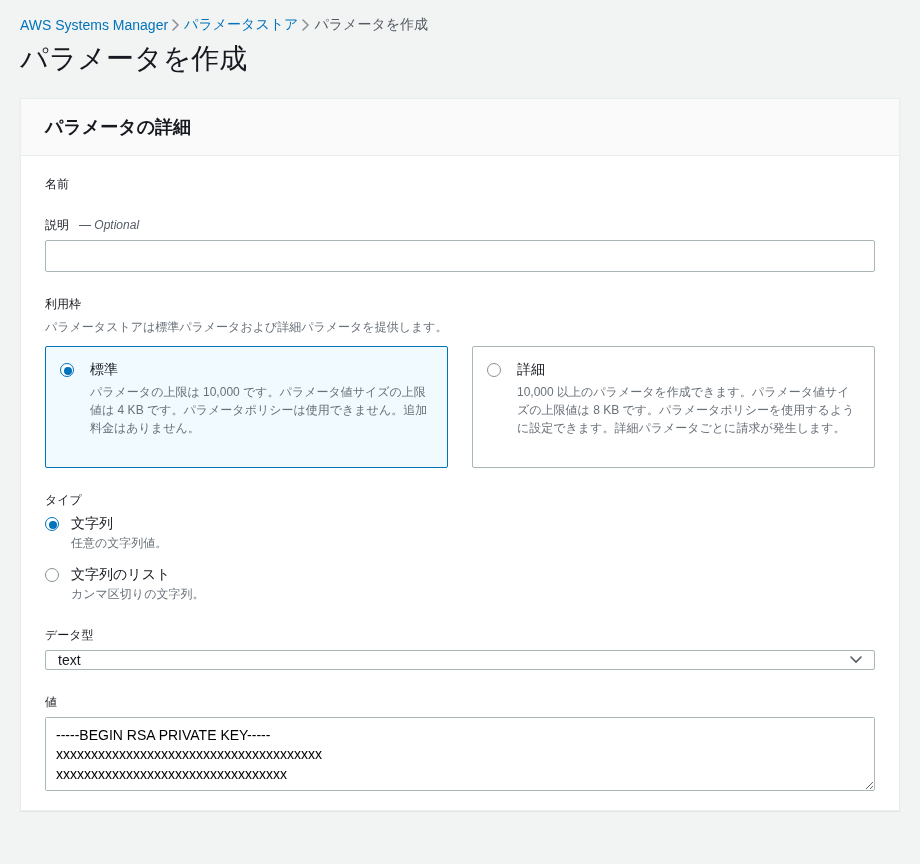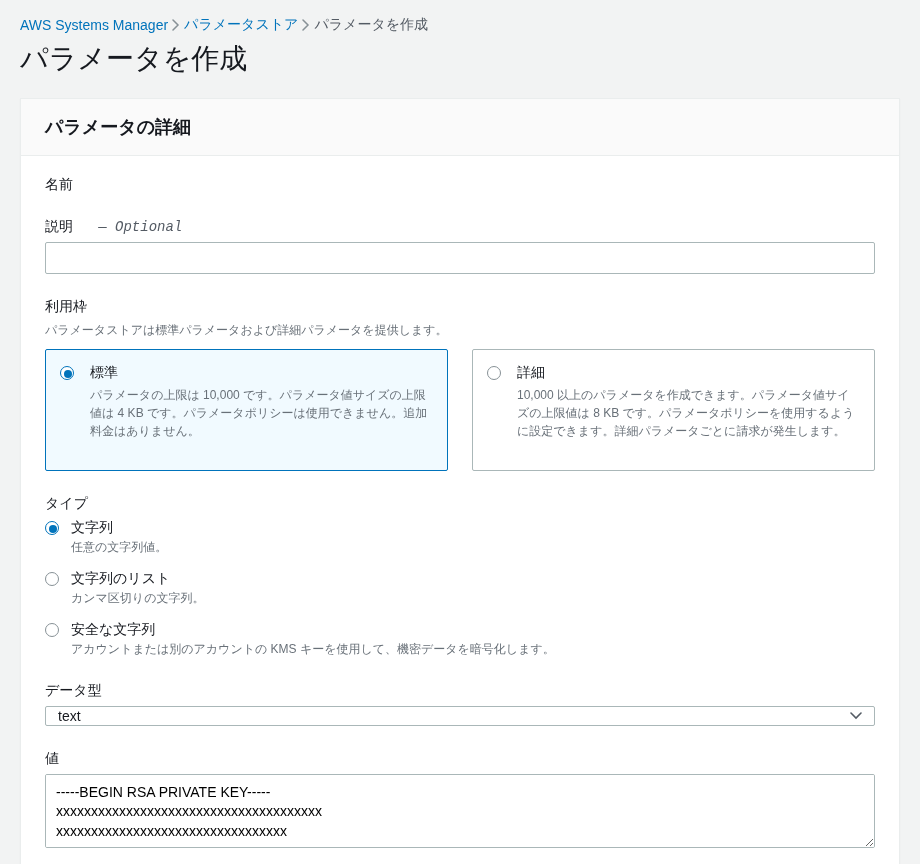--- a/index.html
+++ b/index.html
@@ -47,25 +47,24 @@
     font-size: 18px;
     font-weight: 700;
   }
   .panel-body {
     padding: 20px 24px 4px 24px;
   }
   .field {
     margin-bottom: 24px;
   }
   .field-label {
-    font-size: 14px;
+    font-size: 12px;
     font-weight: 400;
     margin-bottom: 6px;
     color: #16191f;
-    font-family: Liberation Mono, monospace;
   }
   .field-label .optional {
     font-style: italic;
     color: #545b64;
   }
   .hint {
     font-size: 12px;
     color: #687078;
     margin-top: 4px;
     line-height: 1.4;
@@ -269,25 +268,20 @@
           <div class="radio-item selected">
             <span class="radio-dot"></span>
             <div class="radio-title">文字列</div>
             <div class="radio-desc">任意の文字列値。</div>
           </div>
           <div class="radio-item">
             <span class="radio-dot"></span>
             <div class="radio-title">文字列のリスト</div>
             <div class="radio-desc">カンマ区切りの文字列。</div>
           </div>
-          <div class="radio-item">
-            <span class="radio-dot"></span>
-            <div class="radio-title">安全な文字列</div>
-            <div class="radio-desc">アカウントまたは別のアカウントの KMS キーを使用して、機密データを暗号化します。</div>
-          </div>
         </div>
       </div>
 
       <div class="field">
         <div class="field-label">データ型</div>
         <div class="select-wrap">
           <span>text</span>
           <span class="caret">
             <svg width="12" height="8" viewBox="0 0 12 8">
                 <path d="M1 1l5 5 5-5" stroke="#545b64" stroke-width="1.6" fill="none" stroke-linecap="round"></path>

